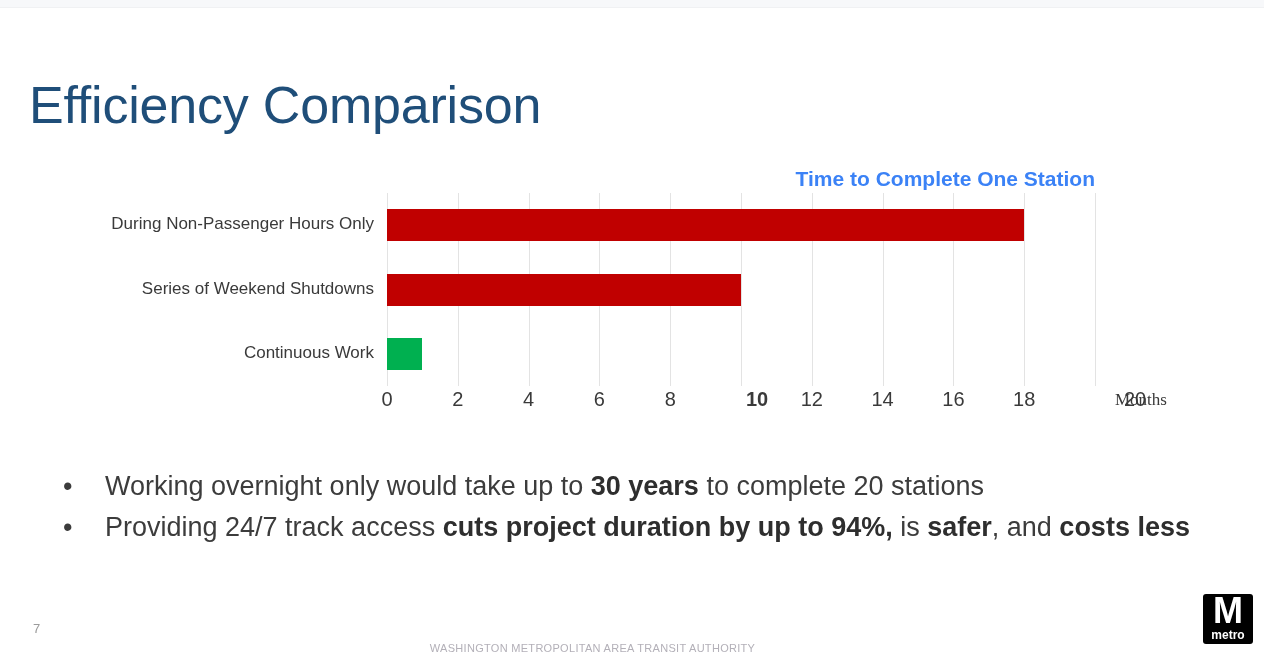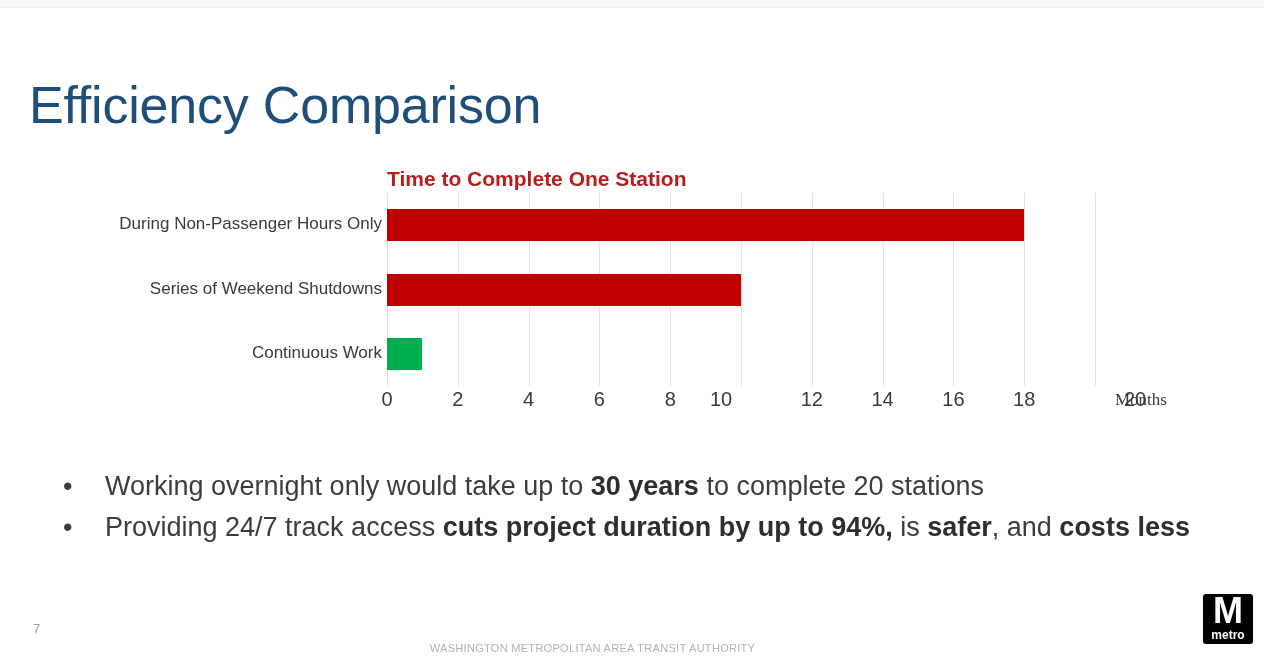--- a/index.html
+++ b/index.html
@@ -43,24 +43,24 @@
     left: 0;
     top: 160px;
     width: 1264px;
     height: 270px;
   }
   .chart-title {
     position: absolute;
     left: 387px;
     top: 7px;
     width: 708px;
-    text-align: left;
+    text-align: right;
     font-size: 21px;
     font-weight: bold;
-    color: #b91c1c;
+    color: #3b82f6;
     white-space: nowrap;
   }
 
   
   .plot {
     position: absolute;
     left: 387px;
     top: 33px;
     width: 708px;
     height: 193px;
@@ -79,21 +79,21 @@
   }
   .bar {
     position: absolute;
     left: 0;
     top: 0;
     height: 100%;
   }
 
   .cat-labels {
     position: absolute;
-    left: 12px;
+    left: 4px;
     top: 33px;
     width: 370px;
     height: 193px;
   }
   .cat-labels .lbl {
     position: absolute;
     right: 0;
     width: 370px;
     text-align: right;
     font-size: 17px;
@@ -243,21 +243,21 @@
         <div class="bar" title="Continuous Work: 1" style="width: 35.4px; background: rgb(0, 176, 80);"></div>
       </div>
     </div>
 
   <div class="xaxis">
       <div class="tick" style="left: 0px;">0</div>
       <div class="tick" style="left: 70.8px;">2</div>
       <div class="tick" style="left: 141.6px;">4</div>
       <div class="tick" style="left: 212.4px;">6</div>
       <div class="tick" style="left: 283.2px;">8</div>
-      <div class="tick" style="left: 334px;">10</div>
+      <div class="tick" style="left: 370px; font-weight: bold;">10</div>
       <div class="tick" style="left: 424.8px;">12</div>
       <div class="tick" style="left: 495.6px;">14</div>
       <div class="tick" style="left: 566.4px;">16</div>
       <div class="tick" style="left: 637.2px;">18</div>
       <div class="tick" style="left: 708px; margin-left: 40px;">20</div>
     </div>
 
   <div class="axis-unit">Months</div>
 </div>
 

